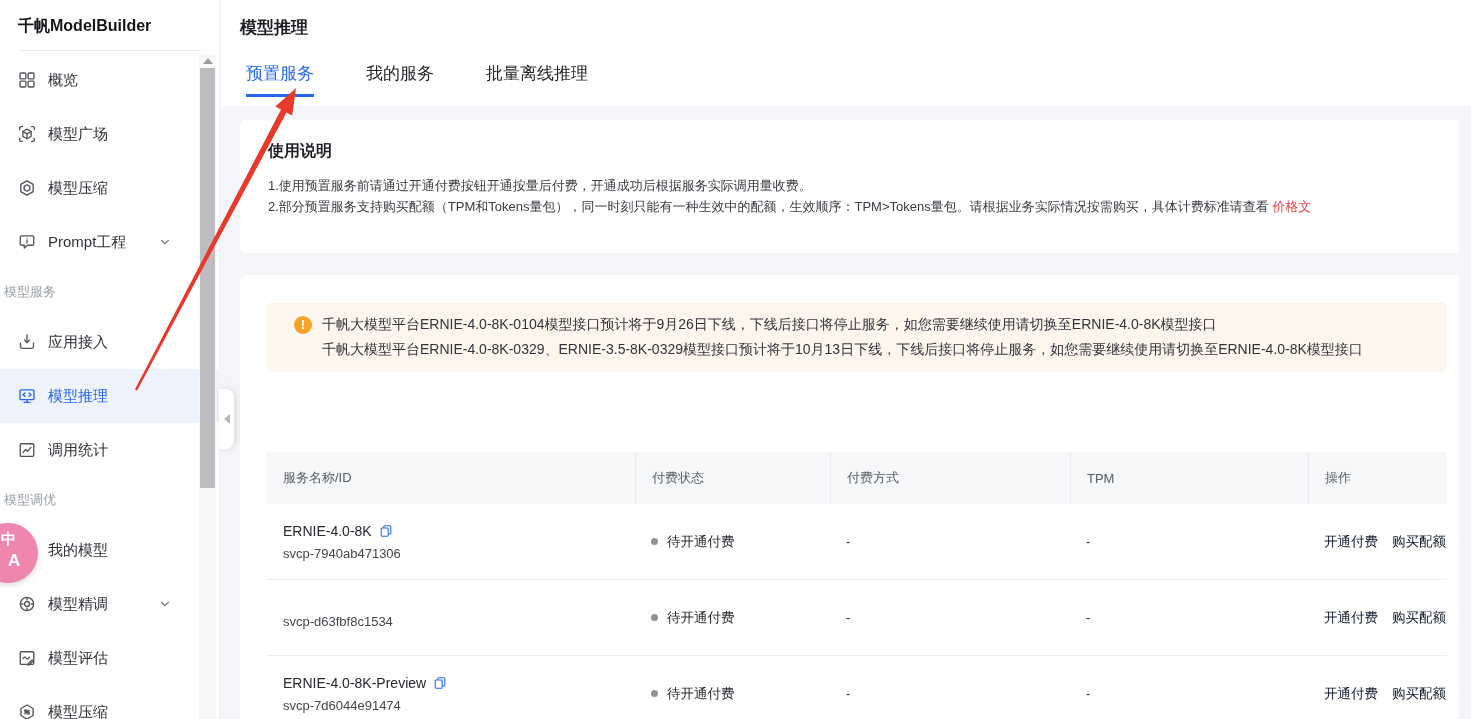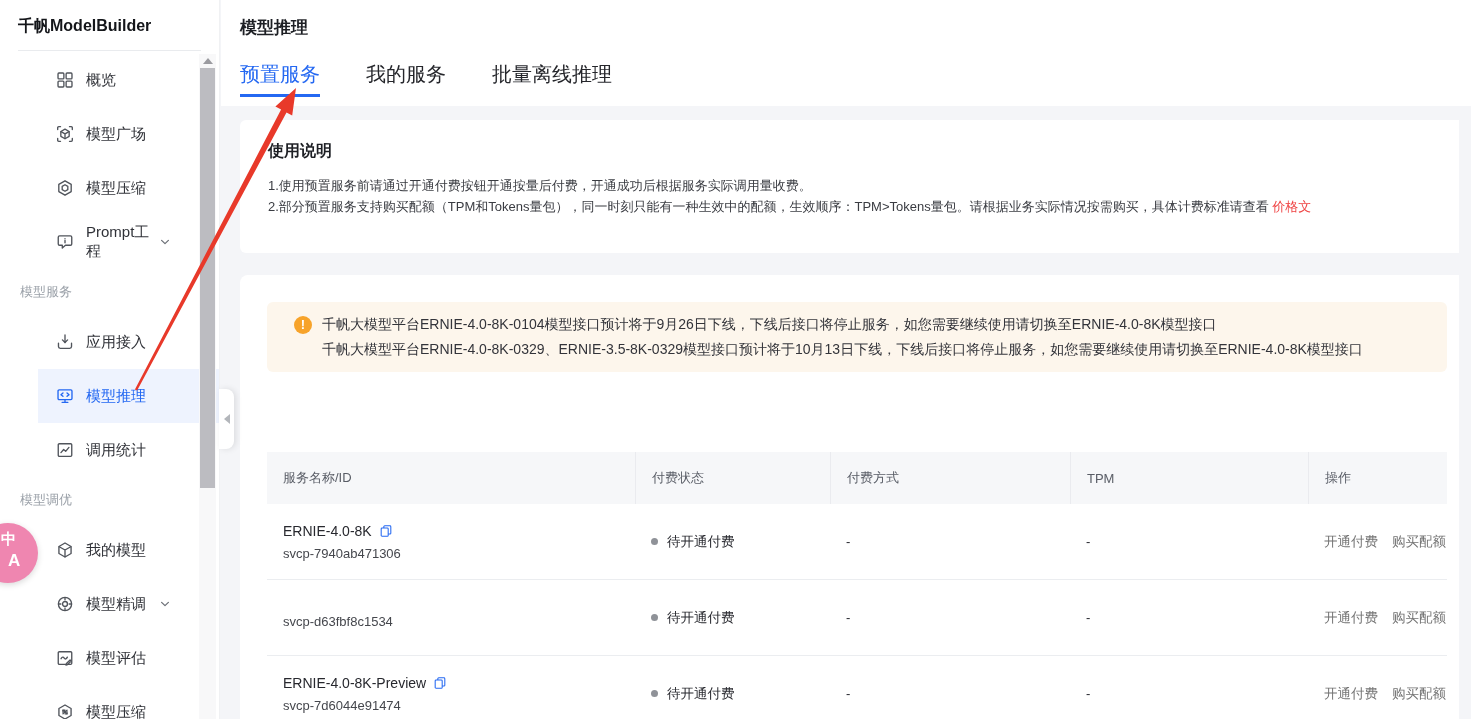--- a/index.html
+++ b/index.html
@@ -9,26 +9,26 @@
     background:#f4f5f8;
     font-family:"Liberation Sans","DejaVu Sans",sans-serif;
     color:#262626;
   }
 
   
   .sidebar { position:absolute; left:0; top:0; width:220px; height:719px; background:#fff; border-right:1px solid #f0f1f3; z-index:2; }
   .logo { padding:16px 0 0 18px; font-size:16px; font-weight:bold; color:#14161a; letter-spacing:0; }
   .logo-divider { margin:13px 18px 0 18px; border-top:1px solid #e9ebee; }
   .nav { padding-top:2px; }
-  .nav-item { height:54px; display:flex; align-items:center; padding-left:18px; font-size:15px; color:#303238; cursor:pointer;margin-left:38px; }
+  .nav-item { height:54px; display:flex; align-items:center; padding-left:18px; font-size:15px; color:#303238; cursor:pointer; }
   .nav-item .nv-icon { width:18px; height:18px; margin-right:12px; color:#50545b; flex:0 0 18px; }
   .nav-item .nv-icon svg { width:18px; height:18px; display:block; }
   .nav-item.active { background:#eef3fe; color:#2468f2; }
   .nav-item.active .nv-icon { color:#2468f2; }
-  .nav-section { height:46px; display:flex; align-items:center; padding-left:20px; font-size:13px; color:#9aa0a8; }
+  .nav-section { height:46px; display:flex; align-items:center; padding-left:4px; font-size:13px; color:#9aa0a8; }
   .chevron { margin-left:auto; margin-right:48px; color:#6b6f76; display:flex; }
 
   
   .sb-track { position:absolute; left:199px; top:54px; width:17px; height:665px; background:#f8f8f9; z-index:4; }
   .sb-up { height:14px; display:flex; align-items:center; justify-content:center; }
   .sb-up-arrow { width:0; height:0; border-left:5px solid transparent; border-right:5px solid transparent; border-bottom:6px solid #9b9ba0; }
   .sb-thumb { position:absolute; top:14px; left:1px; width:15px; height:420px; background:#bcbcc1; }
 
   
   .collapse-tab { position:absolute; left:219px; top:389px; width:15px; height:60px; background:#fff; border-radius:0 8px 8px 0; box-shadow:2px 0 6px rgba(0,0,0,.10); z-index:3; display:flex; align-items:center; justify-content:center; cursor:pointer; }
@@ -36,21 +36,21 @@
 
   
   .translate-badge { position:absolute; left:-22px; top:523px; width:60px; height:60px; border-radius:50%; background:#ef86b0; z-index:6; color:#fff; cursor:pointer; box-shadow:0 2px 6px rgba(0,0,0,.15); }
   .tb-top { position:absolute; left:23px; top:7px; font-size:15px; font-weight:bold; }
   .tb-bottom { position:absolute; left:30px; top:28px; font-size:17px; font-weight:bold; }
 
   
   .main-header { position:absolute; left:221px; top:0; right:0; height:106px; background:#fff; z-index:1; }
   .page-title { position:absolute; left:19px; top:16px; font-size:17px; font-weight:bold; color:#1d1f24; }
   .tabs { position:absolute; left:19px; top:62px; display:flex; gap:46px; height:35px; }
-  .tab { font-size:20px; color:#25262b; cursor:pointer; height:35px; line-height:24px; border-bottom:3px solid transparent; }
+  .tab { font-size:17px; color:#25262b; cursor:pointer; height:35px; line-height:24px; border-bottom:3px solid transparent;margin-left:6px; }
   .tab.active { color:#2468f2; border-bottom-color:#2468f2; }
 
   .card { position:absolute; left:240px; right:12px; background:#fff; }
   .card-usage { top:120px; height:133px; border-radius:6px 0 0 6px; padding:21px 20px 0 28px; overflow:hidden; }
   .usage-title { font-size:16px; font-weight:bold; color:#1d1f24; margin-bottom:13px; }
   .usage-line { font-size:13px; color:#3a3c42; line-height:21px; white-space:nowrap; overflow:hidden; }
   .usage-link { color:#ef4444; cursor:pointer; }
 
   .card-table { top:275px; height:600px; border-radius:8px 0 0 0; padding:27px 12px 0 27px; }
 
@@ -66,21 +66,21 @@
   .trow { display:flex; height:76px; align-items:center; border-bottom:1px solid #ebedf0; }
   .td { padding-left:16px; }
   .svc-name-line { display:flex; align-items:center; gap:7px; font-size:14px; color:#27282e; }
   .copy-icon { display:flex; cursor:pointer; }
   .svc-id { font-size:13px; color:#45474d; margin-top:7px; }
   .status-cell { display:flex; align-items:center; gap:9px; }
   .status-dot { width:7px; height:7px; border-radius:50%; background:#8f9298; }
   .status-text { font-size:13.5px; color:#27282e; }
   .dash { font-size:13px; color:#27282e; }
   .actions { display:flex; gap:14px; }
-  .action-link { font-size:13.5px; color:#737373; cursor:pointer; white-space:nowrap; }
+  .action-link { font-size:13.5px; color:#0f172a; cursor:pointer; white-space:nowrap; }
 
   
   .arrow-overlay { position:absolute; left:0; top:0; width:1471px; height:719px; z-index:7; pointer-events:none; }
 </style>
 </head>
 <body>
 
 <div class="sidebar">
   <div class="logo">千帆ModelBuilder</div>
   <div class="logo-divider"></div>

